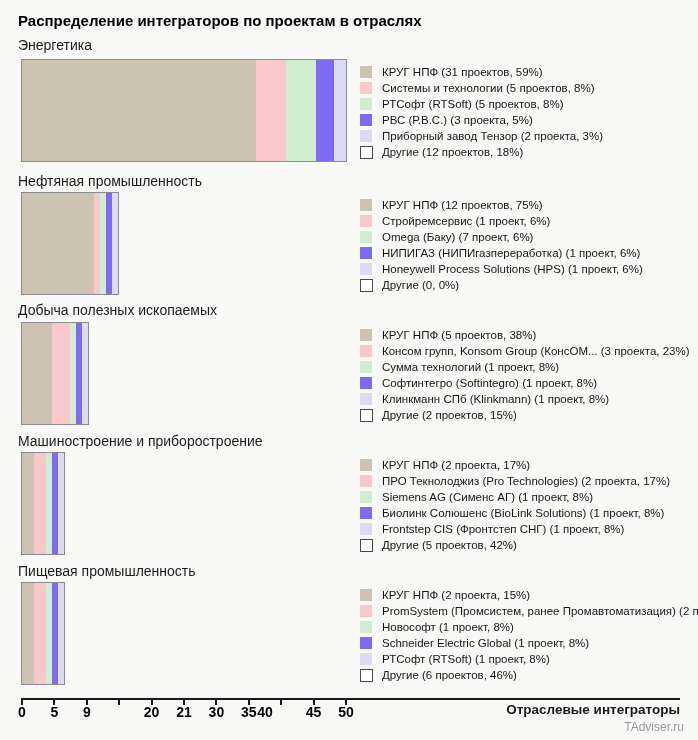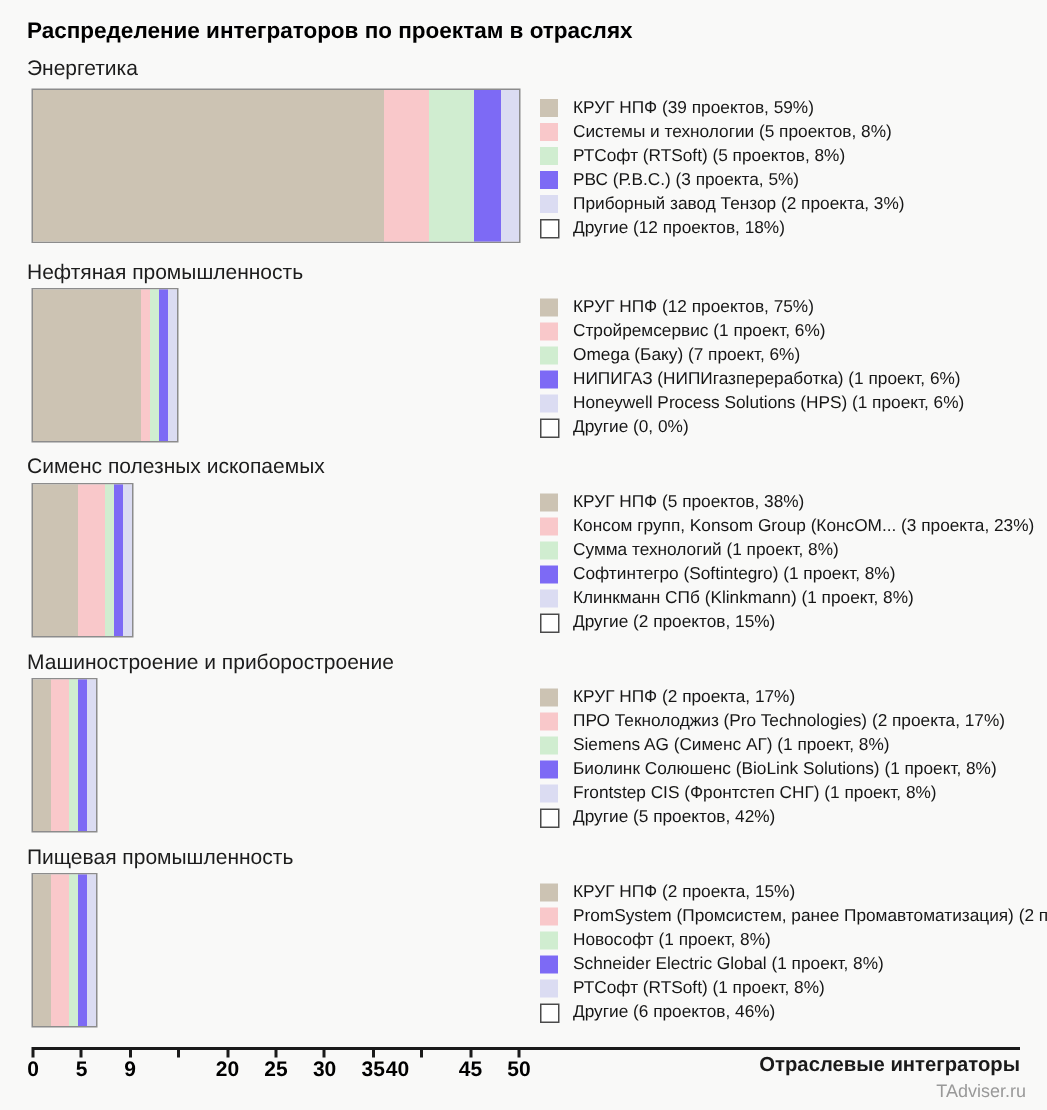--- a/index.html
+++ b/index.html
@@ -32,21 +32,21 @@
       <div class="industry-title" style="top: 37px;">Энергетика</div>
       <div class="bar" style="top: 59px; height: 101px; width: 324px;">
         <div class="seg" title="КРУГ НПФ (39 проектов, 59%)" style="width: 234px; background: rgb(204, 195, 179);"></div>
         <div class="seg" title="Системы и технологии (5 проектов, 8%)" style="width: 30px; background: rgb(249, 200, 202);"></div>
         <div class="seg" title="РТСофт (RTSoft) (5 проектов, 8%)" style="width: 30px; background: rgb(208, 237, 208);"></div>
         <div class="seg" title="РВС (Р.В.С.) (3 проекта, 5%)" style="width: 18px; background: rgb(125, 106, 245);"></div>
         <div class="seg" title="Приборный завод Тензор (2 проекта, 3%)" style="width: 12px; background: rgb(219, 220, 242);"></div>
       </div>
       <div class="legend-item" style="top: 65px;">
         <div class="swatch" style="background: rgb(204, 195, 179);"></div>
-        <div class="legend-label">КРУГ НПФ (39 проектов, 59%)</div>
+        <div class="legend-label">КРУГ НПФ (31 проектов, 59%)</div>
       </div>
       <div class="legend-item" style="top: 81px;">
         <div class="swatch" style="background: rgb(249, 200, 202);"></div>
         <div class="legend-label">Системы и технологии (5 проектов, 8%)</div>
       </div>
       <div class="legend-item" style="top: 97px;">
         <div class="swatch" style="background: rgb(208, 237, 208);"></div>
         <div class="legend-label">РТСофт (RTSoft) (5 проектов, 8%)</div>
       </div>
       <div class="legend-item" style="top: 113px;">
@@ -86,21 +86,21 @@
         <div class="legend-label">НИПИГАЗ (НИПИгазпереработка) (1 проект, 6%)</div>
       </div>
       <div class="legend-item" style="top: 262px;">
         <div class="swatch" style="background: rgb(219, 220, 242);"></div>
         <div class="legend-label">Honeywell Process Solutions (HPS) (1 проект, 6%)</div>
       </div>
       <div class="legend-item" style="top: 278px;">
         <div class="swatch others" style="background: rgb(255, 255, 255);"></div>
         <div class="legend-label">Другие (0, 0%)</div>
       </div>
-      <div class="industry-title" style="top: 302px;">Сименс полезных ископаемых</div>
+      <div class="industry-title" style="top: 302px;">Добыча полезных ископаемых</div>
       <div class="bar" style="top: 322px; height: 101px; width: 66px;">
         <div class="seg" title="КРУГ НПФ (5 проектов, 38%)" style="width: 30px; background: rgb(204, 195, 179);"></div>
         <div class="seg" title="Консом групп, Konsom Group (КонсОМ... (3 проекта, 23%)" style="width: 18px; background: rgb(249, 200, 202);"></div>
         <div class="seg" title="Сумма технологий (1 проект, 8%)" style="width: 6px; background: rgb(208, 237, 208);"></div>
         <div class="seg" title="Софтинтегро (Softintegro) (1 проект, 8%)" style="width: 6px; background: rgb(125, 106, 245);"></div>
         <div class="seg" title="Клинкманн СПб (Klinkmann) (1 проект, 8%)" style="width: 6px; background: rgb(219, 220, 242);"></div>
       </div>
       <div class="legend-item" style="top: 328px;">
         <div class="swatch" style="background: rgb(204, 195, 179);"></div>
         <div class="legend-label">КРУГ НПФ (5 проектов, 38%)</div>
@@ -196,21 +196,21 @@
       <div class="tick-label" style="left: 22px;">0</div>
       <div class="tick" style="left: 53.4px;"></div>
       <div class="tick-label" style="left: 54.4px;">5</div>
       <div class="tick" style="left: 85.8px;"></div>
       <div class="tick-label" style="left: 86.8px;">9</div>
       <div class="tick" style="left: 118.2px;"></div>
       <div class="tick-label" style="left: 119.2px; margin-top: 48px;">15</div>
       <div class="tick" style="left: 150.6px;"></div>
       <div class="tick-label" style="left: 151.6px;">20</div>
       <div class="tick" style="left: 183px;"></div>
-      <div class="tick-label" style="left: 184px;">25</div>
+      <div class="tick-label" style="left: 184px;">21</div>
       <div class="tick" style="left: 215.4px;"></div>
       <div class="tick-label" style="left: 216.4px;">30</div>
       <div class="tick" style="left: 247.8px;"></div>
       <div class="tick-label" style="left: 248.8px;">35</div>
       <div class="tick" style="left: 280.2px;"></div>
       <div class="tick-label" style="left: 265px;">40</div>
       <div class="tick" style="left: 312.6px;"></div>
       <div class="tick-label" style="left: 313.6px;">45</div>
       <div class="tick" style="left: 345px;"></div>
       <div class="tick-label" style="left: 346px;">50</div>

